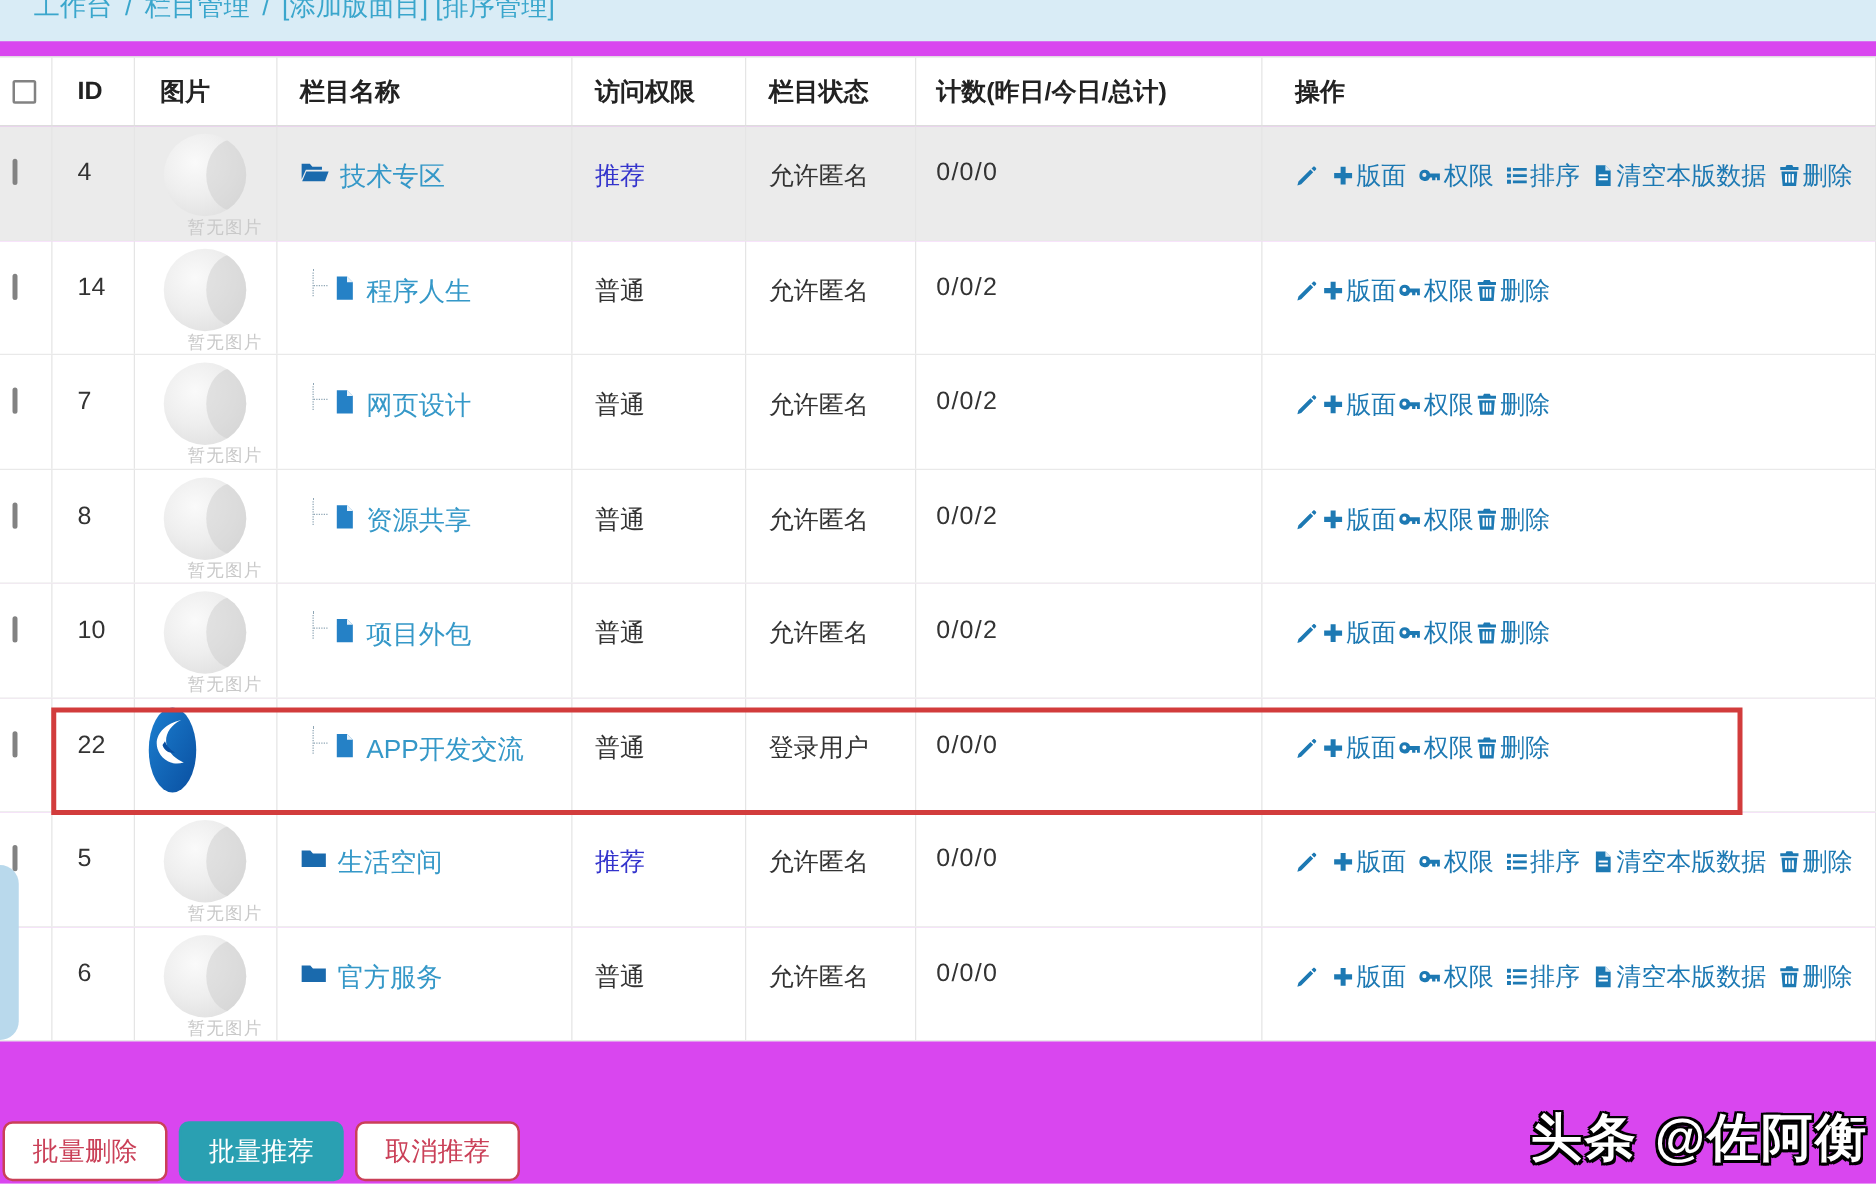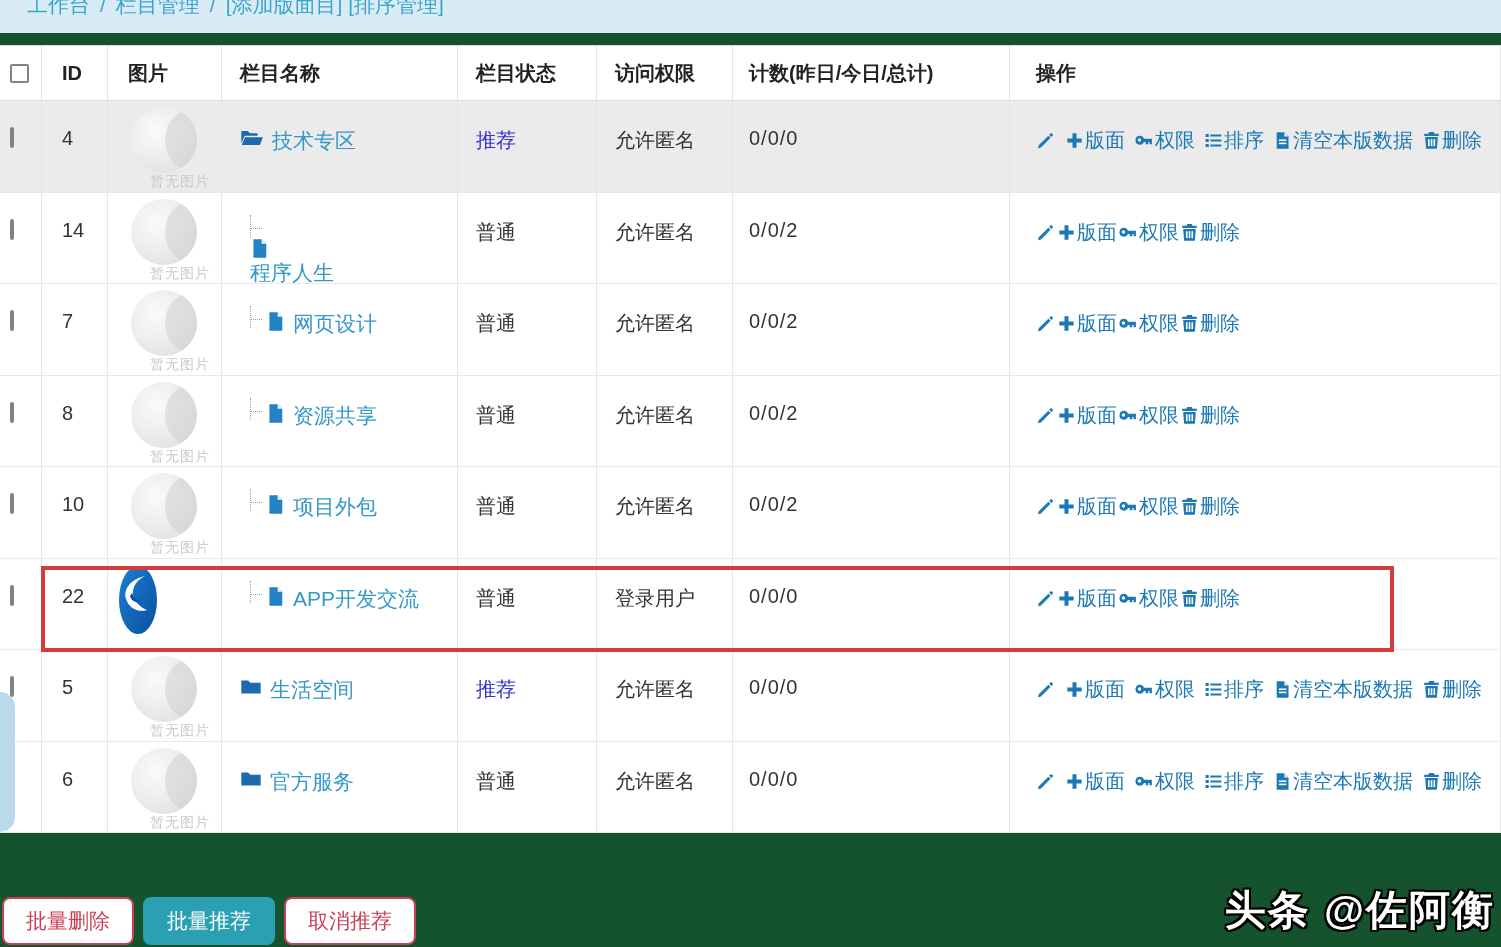--- a/index.html
+++ b/index.html
@@ -1,18 +1,18 @@
 <!DOCTYPE html>
 <html style="--op-blue: #1d79b3; --link-name: #3598c8; --link-teal: #3aa6cc; --rec-blue: #3333cc; --annot-red: #d23c3c; --btn-teal: #2aa0b2; --btn-red: #ca4058;"><head>
 <meta charset="utf-8">
 <style>
   * { margin:0; padding:0; box-sizing:border-box; }
   html,body { width:1501px; height:947px; overflow:hidden; background:#fff;
     font-family:"Liberation Sans","DejaVu Sans",sans-serif; color:#333; }
-  #page { position:relative; width:1501px; height:947px; background:#14532d; }
+  #page { position:relative; width:1501px; height:947px; background:#d946ef; }
 
   
   .crumbbar { position:absolute; left:0; top:0; width:1501px; height:33px;
     background:#d9ecf6; overflow:hidden; }
   .crumbbar .inner { position:absolute; left:27px; top:-9px; font-size:21px;
     color:var(--link-teal); white-space:nowrap; }
   .crumbbar a { color:var(--link-teal); text-decoration:none; cursor:pointer; }
   .crumb-sep { margin:0 10px; color:var(--link-teal); }
 
   
@@ -103,22 +103,22 @@
   </div>
 
   <div class="tbl">
     <div class="trow thead">
       <div class="tcell c-check" style="padding-top:0;align-items:center;">
           <span class="cb"></span>
         </div>
       <div class="tcell c-id">ID</div>
       <div class="tcell" style="padding-left:20px;">图片</div>
       <div class="tcell" style="padding-left:18px;">栏目名称</div>
+      <div class="tcell" style="padding-left:18px;">访问权限</div>
       <div class="tcell" style="padding-left:18px;">栏目状态</div>
-      <div class="tcell" style="padding-left:18px;">访问权限</div>
       <div class="tcell" style="padding-left:16px;">计数(昨日/今日/总计)</div>
       <div class="tcell" style="padding-left:26px;">操作</div>
     </div>
     <div class="tbody" id="tbody">
         <div class="trow gray">
           <div class="tcell c-check"><span class="cb"></span></div>
           <div class="tcell c-id">4</div>
           <div class="tcell c-img">
             <div class="noimg">
               <div class="ball"></div>
@@ -186,21 +186,21 @@
         <div class="trow">
           <div class="tcell c-check"><span class="cb"></span></div>
           <div class="tcell c-id">14</div>
           <div class="tcell c-img">
             <div class="noimg">
               <div class="ball"></div>
               <div class="lbl">暂无图片</div>
             </div>
           </div>
           <div class="tcell c-name">
-            <div class="namewrap" style="padding-left: 10px; flex-direction: column;">
+            <div class="namewrap" style="padding-left: 10px;">
               <span class="tree"></span>
               <span class="nicon"><svg width="19" height="21" viewBox="0 0 16 18">
                   <path fill="#2581c6" d="M2.8 1h7l4 4v12h-11z"></path>
                   <path fill="#fff" d="M9.8 1l4 4h-4z" opacity=".9"></path>
                 </svg></span>
               <a>程序人生</a>
             </div>
           </div>
           <div class="tcell c-status"><span class="status-normal">普通</span></div>
           <div class="tcell c-access">允许匿名</div>

